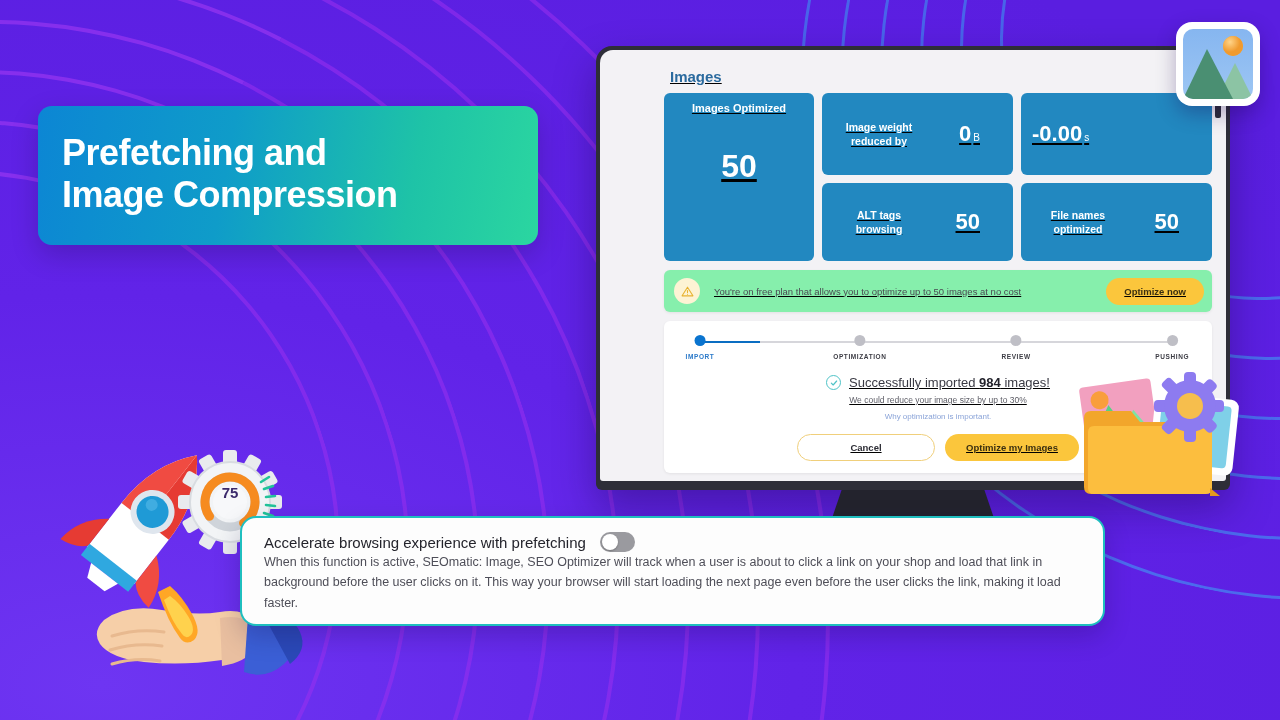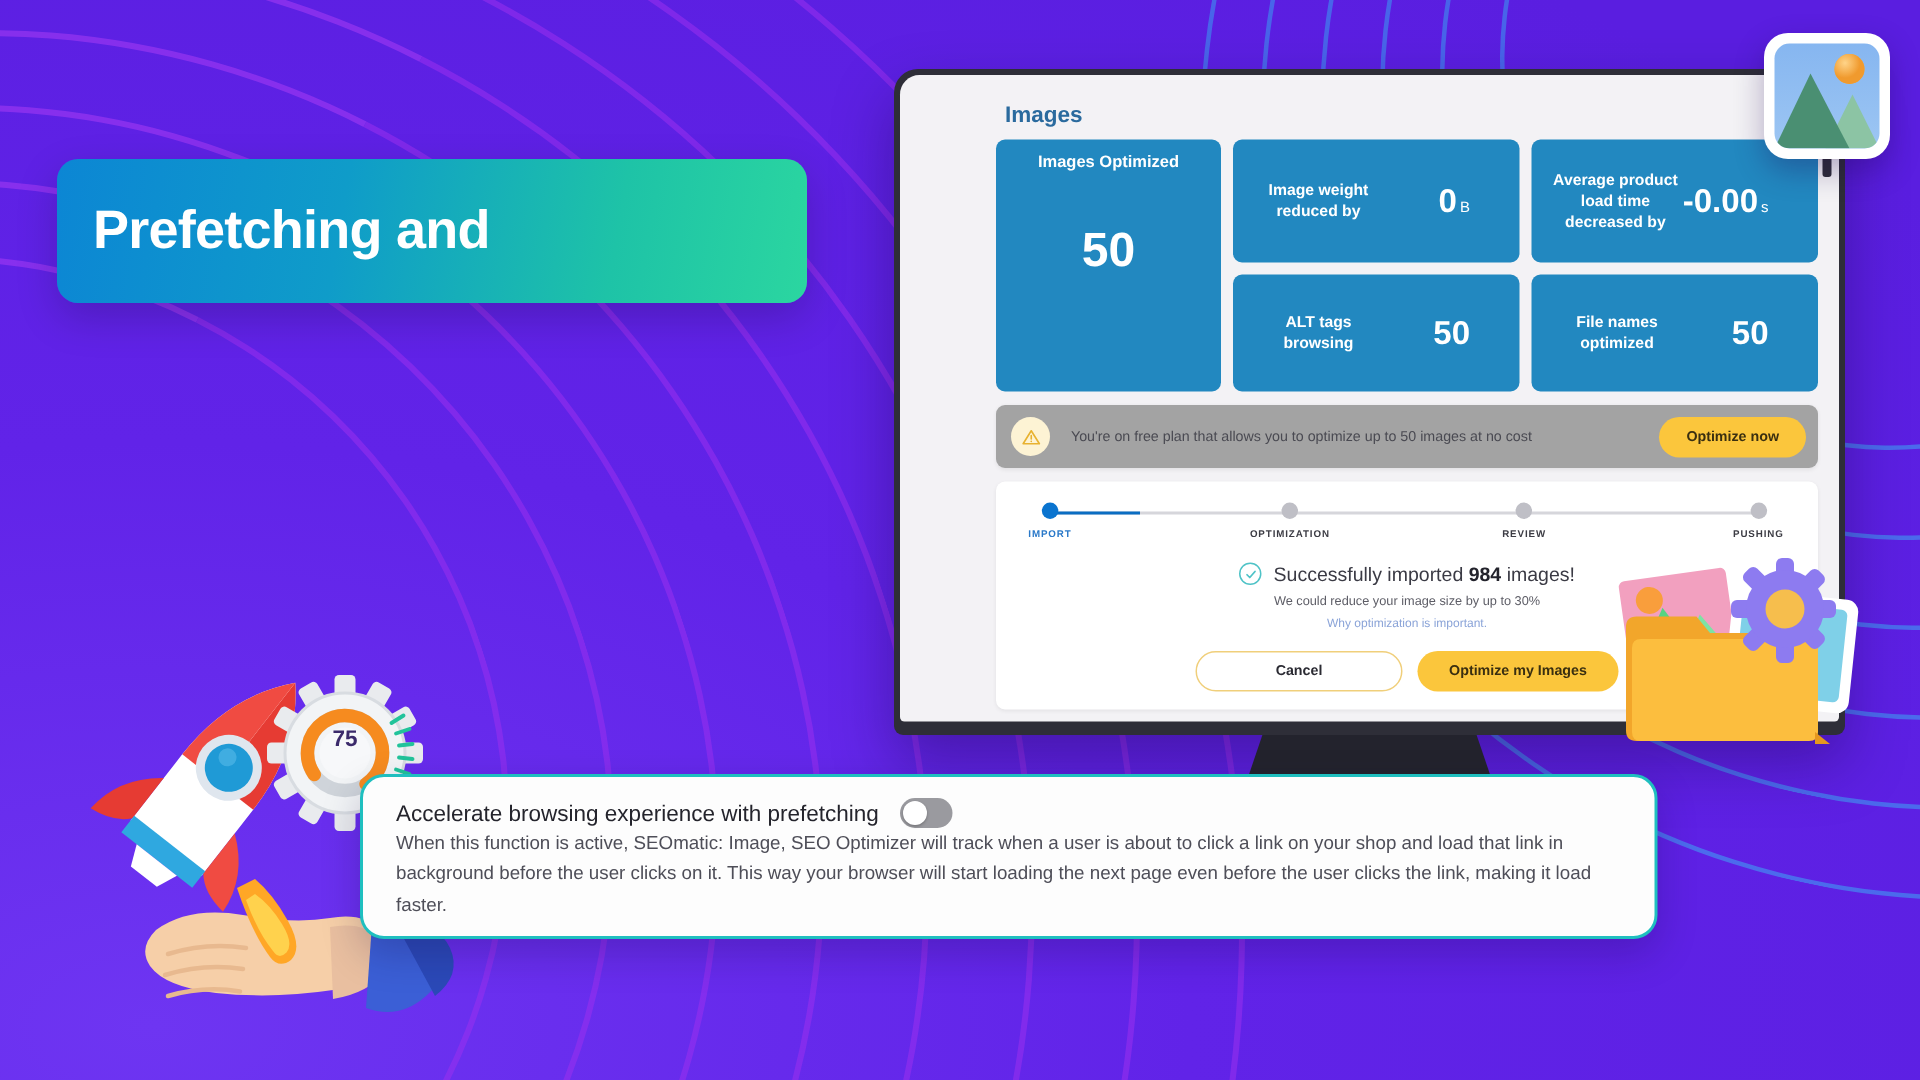--- a/index.html
+++ b/index.html
@@ -73,21 +73,21 @@
     overflow:hidden;
   }
   #monitor-stand {
     position:absolute; left:50%; transform:translateX(-50%);
     top:444px; width:170px; height:40px;
     background:#23232d;
     clip-path:polygon(8% 0, 92% 0, 100% 100%, 0 100%);
   }
 
   
-  #screen-inner { position:absolute; left:48px; top:0; right:14px; top:0; bottom:0; padding:12px 0 0 16px; }
+  #screen-inner { position:absolute; left:48px; top:0; right:14px; top:0; bottom:0; padding:12px 0 0 16px;text-decoration:underline; }
   #images-heading {
     color:#2a6a9e; font-size:15px; font-weight:bold;
     margin:6px 0 8px 6px;
   }
 
   
   #stats-grid {
     display:grid; grid-template-columns:150px 1fr 1fr;
     grid-template-rows:82px 78px;
     gap:8px;
@@ -100,21 +100,21 @@
   .stat-big { grid-row:1 / span 2; display:flex; flex-direction:column; }
   .stat-big .stat-label { font-size:11px; font-weight:bold; }
   .stat-big .stat-value { font-size:32px; font-weight:bold; margin-top:34px; align-self:center; }
   .stat-row { display:flex; align-items:center; justify-content:space-between; }
   .stat-row .stat-label { font-size:10.5px; font-weight:bold; line-height:1.35; max-width:92px; }
   .stat-row .stat-value { font-size:22px; font-weight:bold; margin-right:22px; white-space:nowrap; }
   .stat-unit { font-size:10px; font-weight:normal; margin-left:2px; vertical-align:baseline; }
 
   
   #plan-banner {
-    margin-top:9px; height:42px; background:#a3a3a3; border-radius:6px;
+    margin-top:9px; height:42px; background:#86efac; border-radius:6px;
     display:flex; align-items:center; padding:0 8px 0 10px;
     box-shadow:0 1px 3px rgba(0,0,0,.07);
   }
   #warn-badge {
     width:26px; height:26px; border-radius:50%;
     background:#fdf3d4; display:flex; align-items:center; justify-content:center;
     flex:none;
   }
   #plan-text { font-size:9.5px; color:#4a4a52; margin-left:14px; flex:1; }
   #optimize-now-btn {
@@ -241,20 +241,21 @@
     <div class="arc arc-c" style="left:920px;  top:-300px; width:720px;  height:720px;  transform:rotate(12deg);"></div>
     <div class="arc arc-c" style="left:880px;  top:-340px; width:820px;  height:820px;  transform:rotate(12deg);"></div>
     <div class="arc arc-c" style="left:840px;  top:-380px; width:920px;  height:920px;  transform:rotate(12deg);"></div>
     <div class="arc arc-c" style="left:800px;  top:-420px; width:1020px; height:1020px; transform:rotate(12deg);"></div>
   </div>
 </div>
 
 <div id="headline-block">
   <div id="subtitle-card">
     <div class="line">Prefetching and</div>
+    <div class="line">Image Compression</div>
   </div>
 </div>
 
 <div id="monitor">
   <div id="monitor-bezel"></div>
   <div id="monitor-screen">
     <div id="screen-inner">
 
       <div id="images-heading">Images</div>
 
@@ -265,21 +266,20 @@
         </div>
 
         <div class="stat stat-row">
           <div class="stat-label">Image weight reduced by</div>
           <div class="stat-value">
             <span>0</span><span class="stat-unit">B</span>
           </div>
         </div>
 
         <div class="stat stat-row">
-          <div class="stat-label">Average product load time decreased by</div>
           <div class="stat-value">
             <span>-0.00</span><span class="stat-unit">s</span>
           </div>
         </div>
 
         <div class="stat stat-row">
           <div class="stat-label">ALT tags browsing</div>
           <div class="stat-value">50</div>
         </div>
 

